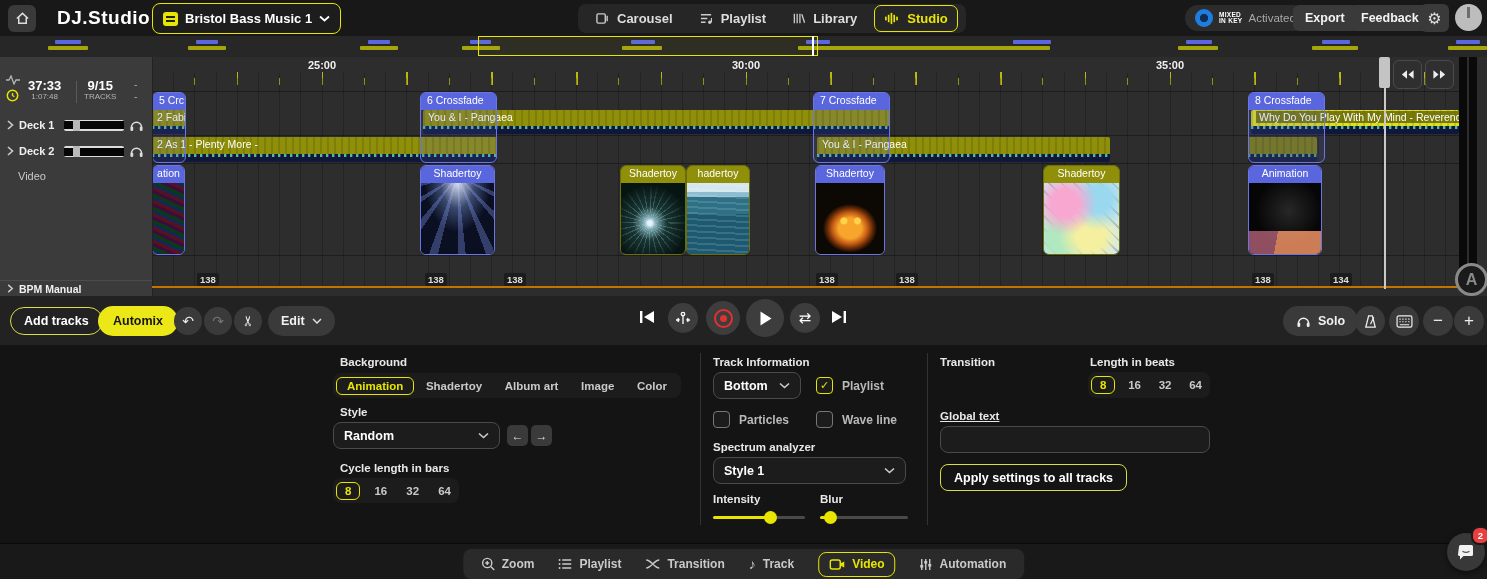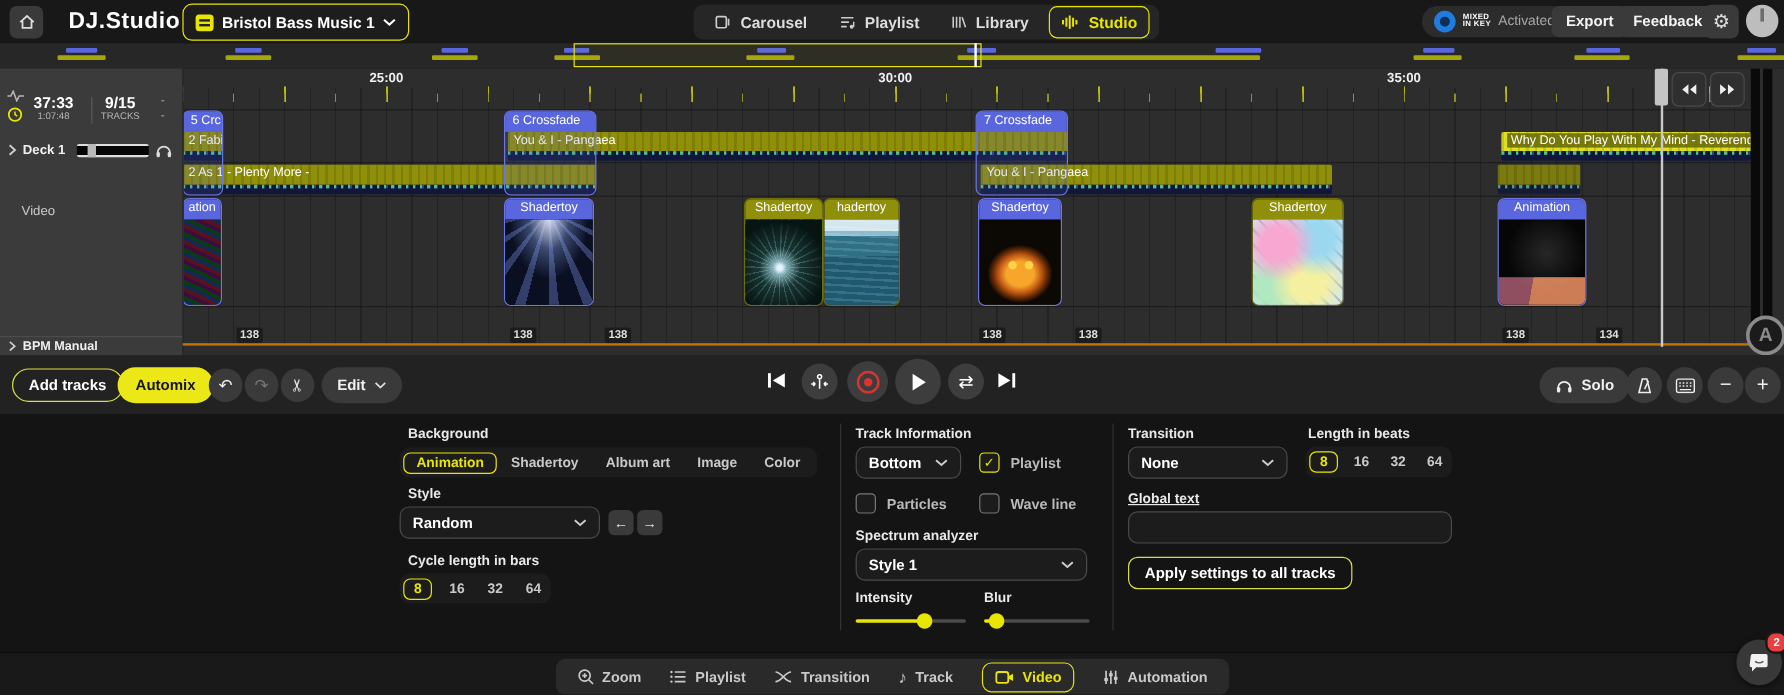--- a/index.html
+++ b/index.html
@@ -295,20 +295,34 @@
       <span class="decklab">Deck 1</span>
       <span class="fader">
           <i></i>
         </span>
       <svg width="15" height="14" viewBox="0 0 16 15">
           <path d="M2.5 10a5.5 5.5 0 0 1 11 0" fill="none" stroke="#ddd" stroke-width="1.5"></path>
           <rect x="1.5" y="9" width="3" height="5" rx="1.4" fill="#ddd"></rect>
           <rect x="11.5" y="9" width="3" height="5" rx="1.4" fill="#ddd"></rect>
         </svg>
     </div>
+    <div class="deckrow" style="top:81px;">
+      <svg width="8" height="10" viewBox="0 0 8 10">
+          <path d="M2 1 L6.5 5 L2 9" fill="none" stroke="#ccc" stroke-width="1.6"></path>
+        </svg>
+      <span class="decklab">Deck 2</span>
+      <span class="fader">
+          <i></i>
+        </span>
+      <svg width="15" height="14" viewBox="0 0 16 15">
+          <path d="M2.5 10a5.5 5.5 0 0 1 11 0" fill="none" stroke="#ddd" stroke-width="1.5"></path>
+          <rect x="1.5" y="9" width="3" height="5" rx="1.4" fill="#ddd"></rect>
+          <rect x="11.5" y="9" width="3" height="5" rx="1.4" fill="#ddd"></rect>
+        </svg>
+    </div>
     <div class="abs" style="left:18px;top:113px;font-size:11px;color:#c9c9c9;">Video</div>
     <div class="abs flex" style="left:0;top:223px;width:152px;height:16px;border-top:1px solid #4c4c4c;gap:5px;padding-left:6px;box-sizing:border-box;">
       <svg width="8" height="9" viewBox="0 0 8 10">
           <path d="M2 1 L6.5 5 L2 9" fill="none" stroke="#ccc" stroke-width="1.6"></path>
         </svg>
       <span style="font-size:10.5px;font-weight:700;color:#f0f0f0;">BPM Manual</span>
     </div>
   </aside>
 
   <div class="abs timeline">
@@ -351,20 +365,23 @@
 
     <div class="cf" style="left:0;width:34px;">
         <div class="cfh">5 Crc</div>
       </div>
     <div class="cf" style="left:268px;width:77px;">
         <div class="cfh">6 Crossfade</div>
       </div>
     <div class="cf" style="left:661px;width:77px;">
         <div class="cfh">7 Crossfade</div>
       </div>
+    <div class="cf" style="left:1096px;width:77px;">
+        <div class="cfh">8 Crossfade</div>
+      </div>
 
     <div class="vc bl" style="left:0;width:33px;">
       <div class="vch">ation</div>
         <div class="vct t-noise"></div>
     </div>
     <div class="vc bl" style="left:268px;width:75px;">
       <div class="vch">Shadertoy</div>
         <div class="vct t-tunnel"></div>
     </div>
     <div class="vc ol" style="left:468px;width:66px;">
@@ -552,26 +569,20 @@
     <div class="sld" style="left:713px;top:171px;width:92px;background:linear-gradient(90deg,#e8e600 0 62%,#4a4a4a 62%);">
         <i style="left:51px;"></i>
       </div>
     <div class="sld" style="left:820px;top:171px;width:88px;background:linear-gradient(90deg,#e8e600 0 10%,#4a4a4a 10%);">
         <i style="left:4px;"></i>
       </div>
 
     <div class="vdiv" style="left:927px;"></div>
 
     <div class="slabel" style="left:940px;top:11px;">Transition</div>
-    <div class="dd" style="left:940px;top:27px;width:133px;">
-      <span>None</span>
-      <svg width="11" height="7" viewBox="0 0 11 7">
-          <path d="M1 1.5 L5.5 5.5 L10 1.5" fill="none" stroke="#ccc" stroke-width="1.6"></path>
-        </svg>
-    </div>
     <div class="slabel" style="left:1090px;top:11px;">Length in beats</div>
     <div class="segwrap" style="left:1088px;top:27px;width:122px;height:26px;">
       <span class="segi on" style="padding:2px 8px;">8</span>
       <span class="segi" style="padding:2px 4px;">16</span>
       <span class="segi" style="padding:2px 4px;">32</span>
       <span class="segi" style="padding:2px 4px;">64</span>
     </div>
     <div class="slabel" style="left:940px;top:65px;text-decoration:underline;">Global text</div>
     <input class="txtin" style="left: 940px; top: 81px; width: 270px;" value="">
     <button class="applybtn" style="left:940px;top:119px;">Apply settings to all tracks</button>

